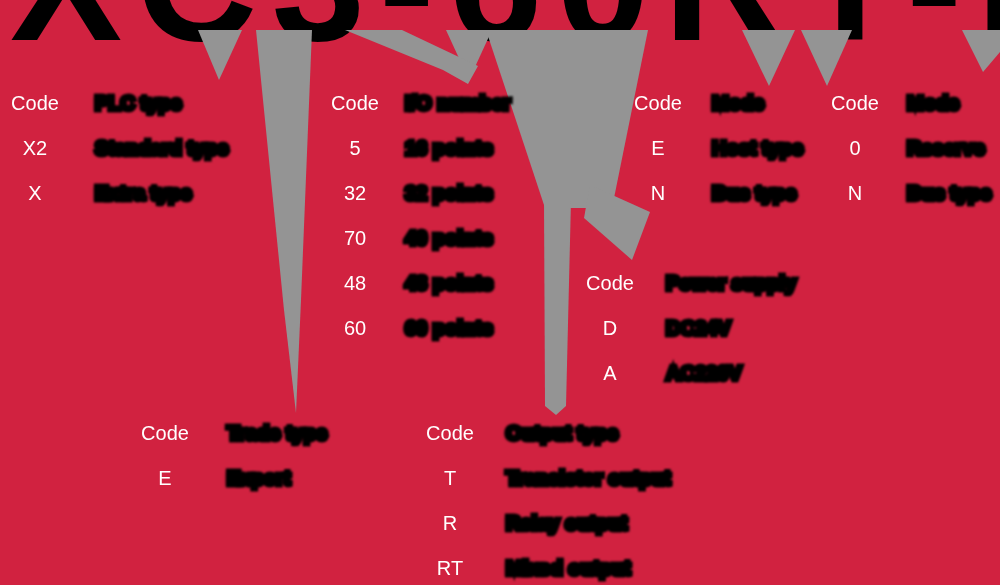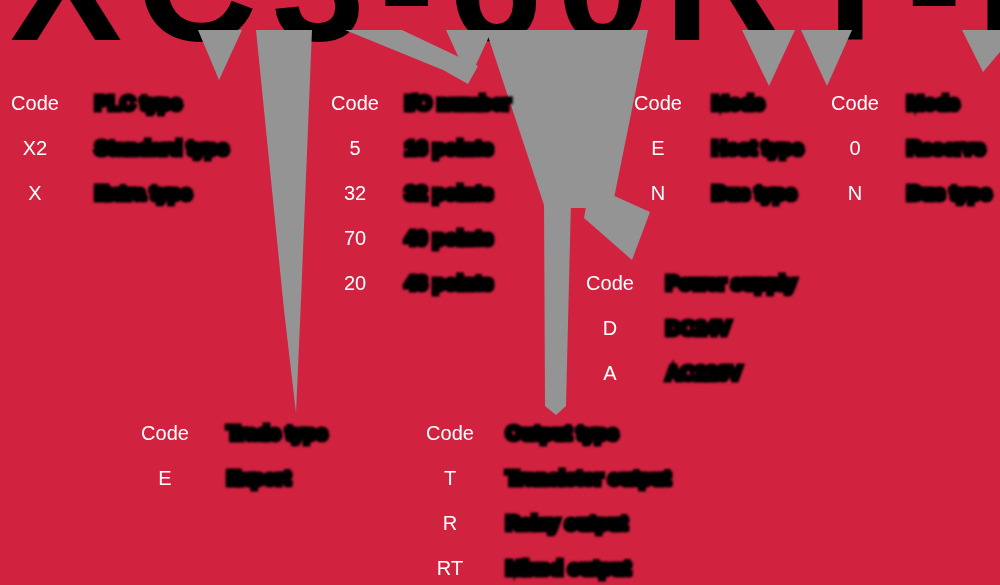--- a/index.html
+++ b/index.html
@@ -107,22 +107,26 @@
   </div>
   <div class="nrow">
     <span class="code">32</span>
     <span class="blob">32 points</span>
   </div>
   <div class="nrow">
     <span class="code">70</span>
     <span class="blob">40 points</span>
   </div>
   <div class="nrow">
-    <span class="code">20</span>
+    <span class="code">48</span>
     <span class="blob">48 points</span>
+  </div>
+  <div class="nrow">
+    <span class="code">60</span>
+    <span class="blob">60 points</span>
   </div>
 </div>
 
 <div class="ntable" id="t-mode-en">
   <div class="nrow">
     <span class="code">Code</span>
     <span class="blob">Mode</span>
   </div>
   <div class="nrow">
     <span class="code">E</span>

